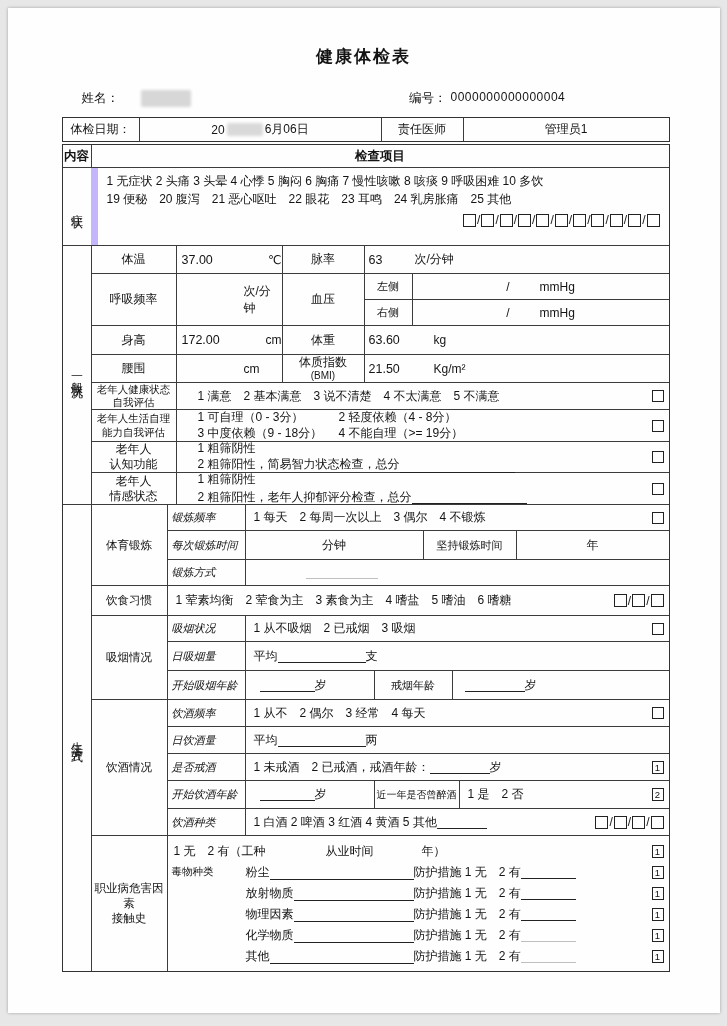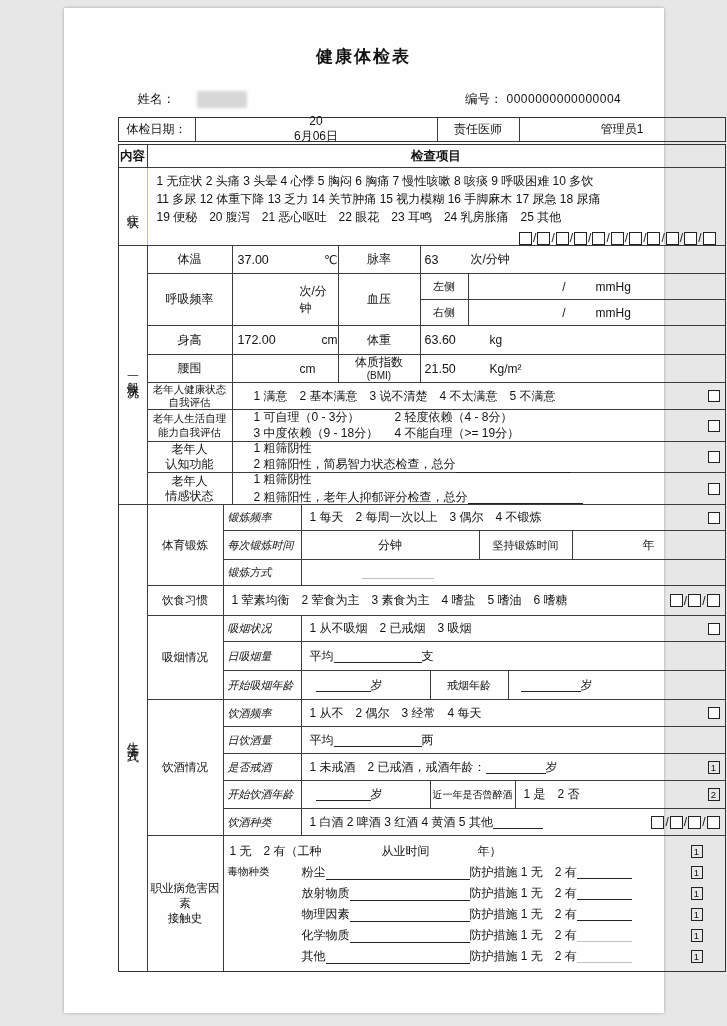--- a/index.html
+++ b/index.html
@@ -1,43 +1,43 @@
 <!DOCTYPE html>
 <html><head>
 <meta charset="utf-8">
 <style>
   * { margin:0; padding:0; box-sizing:border-box; }
   html,body { width:727px; }
   body { background:#e7e7e7; font-family:"Liberation Sans","DejaVu Sans",sans-serif; color:#141414; }
-  .paper { position:relative; width:600px; height:1005px; margin:8px auto 13px; background:#fefefe;
+  .paper { position:relative; width:712px; height:1005px; margin:8px auto 13px; background:#fefefe;
            box-shadow:0 0 3px rgba(0,0,0,.3); padding-top:37px; }
   .title { text-align:center; font-size:17px; font-weight:bold; letter-spacing:2px; }
 
-  .meta { display:flex; align-items:center; margin:22px 0 0 74px; font-size:12.5px; height:18px; }
+  .meta { display:flex; align-items:flex-start; margin:22px 0 0 74px; font-size:12.5px; height:18px; }
   .blur-name { width:50px; height:17px; background:#d7d7d7; border-radius:2px; filter:blur(1.5px); margin-left:22px; }
   .code-label { margin-left:218px; }
   .code-value { margin-left:4px; font-size:12px; letter-spacing:.5px; }
   .blur-mid { display:inline-block; width:36px; height:13px; background:#d9d9d9; filter:blur(1.5px);
               vertical-align:-2px; margin:0 2px; border-radius:2px; }
 
   .daterow { display:flex; margin:9px 0 0 54px; width:608px; height:25px; border:1.5px solid #333; font-size:12px; }
   .daterow > div { display:flex; align-items:center; justify-content:center; border-left:1px solid #3c3c3c; }
   .daterow > div:first-child { border-left:none; width:76px; justify-content:flex-start; padding-left:8px; }
-  .dc2 { width:242px;flex-direction:column; } .dc3 { width:82px; } .dc4 { flex:1; }
+  .dc2 { width:242px; } .dc3 { width:82px; } .dc4 { flex:1; }
 
   .tbl { margin:2px 0 0 54px; width:608px; border:1.5px solid #333; }
   .trow, .sect, .lgroup { display:flex; border-top:1px solid #3c3c3c; }
   .tbl > :first-child { border-top:none; }
   .c1 { width:28px; flex:none; display:flex; align-items:center; justify-content:center; }
   .vtext { writing-mode:vertical-lr; text-orientation:upright; letter-spacing:3px; font-size:12px; }
   .bold { font-weight:bold; }
   .hdrow { height:22px; font-size:12.5px; }
   .hdrc { flex:1; border-left:1px solid #3c3c3c; display:flex; align-items:center; justify-content:center; font-weight:bold; }
 
-  .symc { flex:1; border-left:1px solid #c4b5fd; padding:4px 8px 3px 9px; font-size:12px; line-height:1.5; }
+  .symc { flex:1; border-left:7px solid #c4b5fd; padding:4px 8px 3px 9px; font-size:12px; line-height:1.5; }
   .symboxes { display:flex; justify-content:flex-end; align-items:center; margin-top:3px; padding-right:1px; }
 
   .sectbody { flex:1; border-left:1px solid #3c3c3c; }
   .grow { display:flex; border-top:1px solid #3c3c3c; }
   .sectbody > :first-child, .lgbody > :first-child { border-top:none; }
   .glab { width:84px; flex:none; display:flex; flex-direction:column; align-items:center; justify-content:center;
           font-size:12px; text-align:right; line-height:1.25; }
   .glab.sm { font-size:10.5px; }
   .gv1 { width:106px; flex:none; border-left:1px solid #3c3c3c; display:flex; align-items:center; font-size:12.5px; padding-left:5px;justify-content:space-between; }
   .glab2 { width:82px; flex:none; border-left:1px solid #3c3c3c; display:flex; flex-direction:column; align-items:center;
@@ -71,21 +71,21 @@
   .lgbody { flex:1; border-left:1px solid #3c3c3c; }
   .lrow { display:flex; border-top:1px solid #3c3c3c; }
   .slab { width:77px; flex:none; display:flex; align-items:center; padding-left:4px; font-size:11px;font-style:italic; }
   .scontent { flex:1; border-left:1px solid #3c3c3c; display:flex; align-items:center; padding:0 5px 0 8px;
               font-size:12px; position:relative; }
   .ccell { border-left:1px solid #3c3c3c; display:flex; align-items:center; justify-content:center; font-size:12px; }
   .ccell.lab { font-size:11px; }
   .spacer { flex:1; }.h25{height:25px}.h26{height:26px}.h27{height:27px}.h28{height:28px}.h29{height:29px}
   .h31{height:31px}.h32{height:32px}.h52{height:52px}.h78{height:78px}.h135{height:135px}
 
-  .occ { flex:1; border-left:1px solid #3c3c3c; position:relative; padding:5px 22px 2px 6px; font-size:12px; }
+  .occ { flex:1; border-left:1px solid #3c3c3c; position:relative; padding:5px 5px 2px 6px; font-size:12px; }
   .occline { display:flex; align-items:center; height:21px; }
   .occline.item { margin-left:72px; }
   .occ-toxin { position:absolute; left:4px; top:29px; font-size:10.5px; }
   .inamewrap { display:flex; align-items:flex-end; width:168px; flex:none; }
   .inamewrap .bl { flex:1; margin-bottom:1px; }
 </style>
 </head>
 <body>
 
 <div class="paper">
@@ -115,21 +115,20 @@
       <div class="c1 bold">内容</div>
       <div class="hdrc">检查项目</div>
     </div>
 
     <div class="trow h78">
       <div class="c1">
           <span class="vtext">症状</span>
         </div>
       <div class="symc">
         <div>1 无症状 2 头痛 3 头晕 4 心悸 5 胸闷 6 胸痛 7 慢性咳嗽 8 咳痰 9 呼吸困难 10 多饮</div>
-        <div>11 多尿 12 体重下降 13 乏力 14 关节肿痛 15 视力模糊 16 手脚麻木 17 尿急 18 尿痛</div>
         <div>19 便秘　20 腹泻　21 恶心呕吐　22 眼花　23 耳鸣　24 乳房胀痛　25 其他</div>
         <div class="symboxes cbgroup">
             <span class="cb big"></span>
             <span class="sl">/</span>
             <span class="cb big"></span>
             <span class="sl">/</span>
             <span class="cb big"></span>
             <span class="sl">/</span>
             <span class="cb big"></span>
             <span class="sl">/</span>

